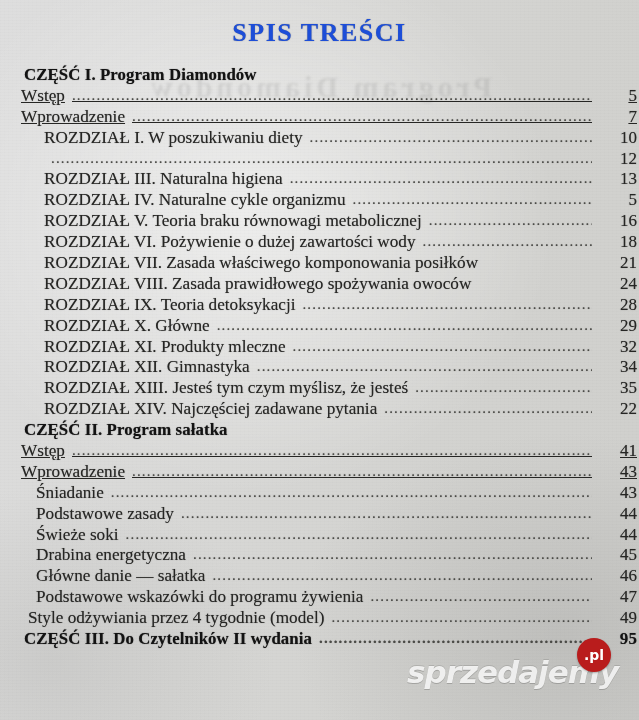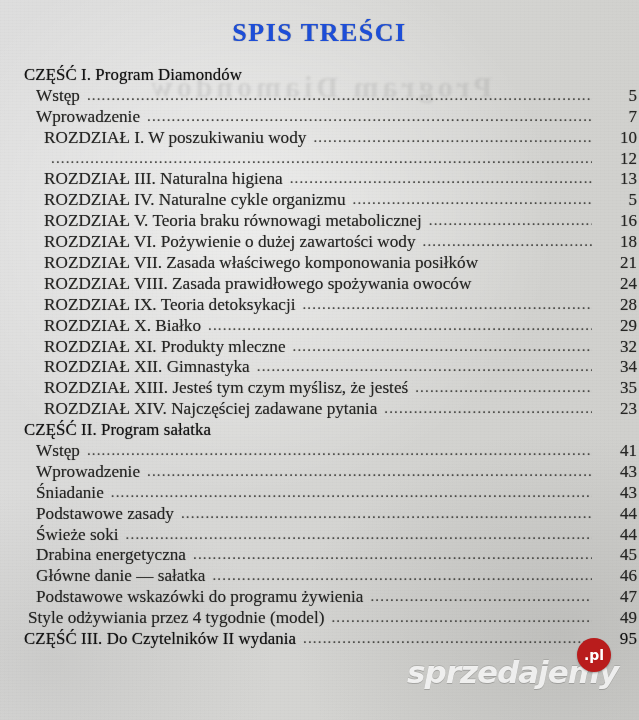--- a/index.html
+++ b/index.html
@@ -62,23 +62,23 @@
     color:#4a4a46;
     white-space:nowrap;
   }
   .row .pg{
     flex:0 0 auto;width:40px;text-align:right;
     padding-right:2px;
     font-size:17px;
   }
   .row.nodots .dots{visibility:hidden;}
   
-  .lvl-part{padding-left:24px;font-weight:normal;font-size:16.8px;letter-spacing:.1px;color:#131313;}
+  .lvl-part{padding-left:24px;font-weight:bold;font-size:16.8px;letter-spacing:.1px;color:#131313;}
   .lvl-part .lbl{text-shadow:0 0 1px rgba(25,25,25,.65);}
-  .lvl-main{padding-left:36px;}
+  .lvl-main{padding-left:21px;text-decoration:underline;}
   .lvl-sub{padding-left:44px;}
   .lvl-sub2{padding-left:36px;}
   .lvl-flush{padding-left:28px;}
   
   #wm{
     position:absolute;right:22px;bottom:16px;
     width:210px;height:72px;pointer-events:none;user-select:none;
   }
   #wm-text{
     position:absolute;left:0;bottom:14px;
@@ -122,21 +122,21 @@
         <span class="lbl">Wstęp</span>
         <span class="dots">...................................................................................................................</span>
         <span class="pg">5</span>
       </div>
       <div class="row lvl-main">
         <span class="lbl">Wprowadzenie</span>
         <span class="dots">...................................................................................................................</span>
         <span class="pg">7</span>
       </div>
       <div class="row lvl-sub">
-        <span class="lbl">ROZDZIAŁ I. W poszukiwaniu wody</span>
+        <span class="lbl">ROZDZIAŁ I. W poszukiwaniu diety</span>
         <span class="dots">...................................................................................................................</span>
         <span class="pg">10</span>
       </div>
       <div class="row lvl-sub">
         <span class="dots">...................................................................................................................</span>
         <span class="pg">12</span>
       </div>
       <div class="row lvl-sub">
         <span class="lbl">ROZDZIAŁ III. Naturalna higiena</span>
         <span class="dots">...................................................................................................................</span>
@@ -166,21 +166,21 @@
         <span class="lbl">ROZDZIAŁ VIII. Zasada prawidłowego spożywania owoców</span>
         <span class="dots">...................................................................................................................</span>
         <span class="pg">24</span>
       </div>
       <div class="row lvl-sub">
         <span class="lbl">ROZDZIAŁ IX. Teoria detoksykacji</span>
         <span class="dots">...................................................................................................................</span>
         <span class="pg">28</span>
       </div>
       <div class="row lvl-sub">
-        <span class="lbl">ROZDZIAŁ X. Białko</span>
+        <span class="lbl">ROZDZIAŁ X. Główne</span>
         <span class="dots">...................................................................................................................</span>
         <span class="pg">29</span>
       </div>
       <div class="row lvl-sub">
         <span class="lbl">ROZDZIAŁ XI. Produkty mleczne</span>
         <span class="dots">...................................................................................................................</span>
         <span class="pg">32</span>
       </div>
       <div class="row lvl-sub">
         <span class="lbl">ROZDZIAŁ XII. Gimnastyka</span>
@@ -188,21 +188,21 @@
         <span class="pg">34</span>
       </div>
       <div class="row lvl-sub">
         <span class="lbl">ROZDZIAŁ XIII. Jesteś tym czym myślisz, że jesteś</span>
         <span class="dots">...................................................................................................................</span>
         <span class="pg">35</span>
       </div>
       <div class="row lvl-sub">
         <span class="lbl">ROZDZIAŁ XIV. Najczęściej zadawane pytania</span>
         <span class="dots">...................................................................................................................</span>
-        <span class="pg">23</span>
+        <span class="pg">22</span>
       </div>
       <div class="row lvl-part nodots">
         <span class="lbl">CZĘŚĆ II. Program sałatka</span>
         <span class="dots">...................................................................................................................</span>
         <span class="pg"></span>
       </div>
       <div class="row lvl-main">
         <span class="lbl">Wstęp</span>
         <span class="dots">...................................................................................................................</span>
         <span class="pg">41</span>

